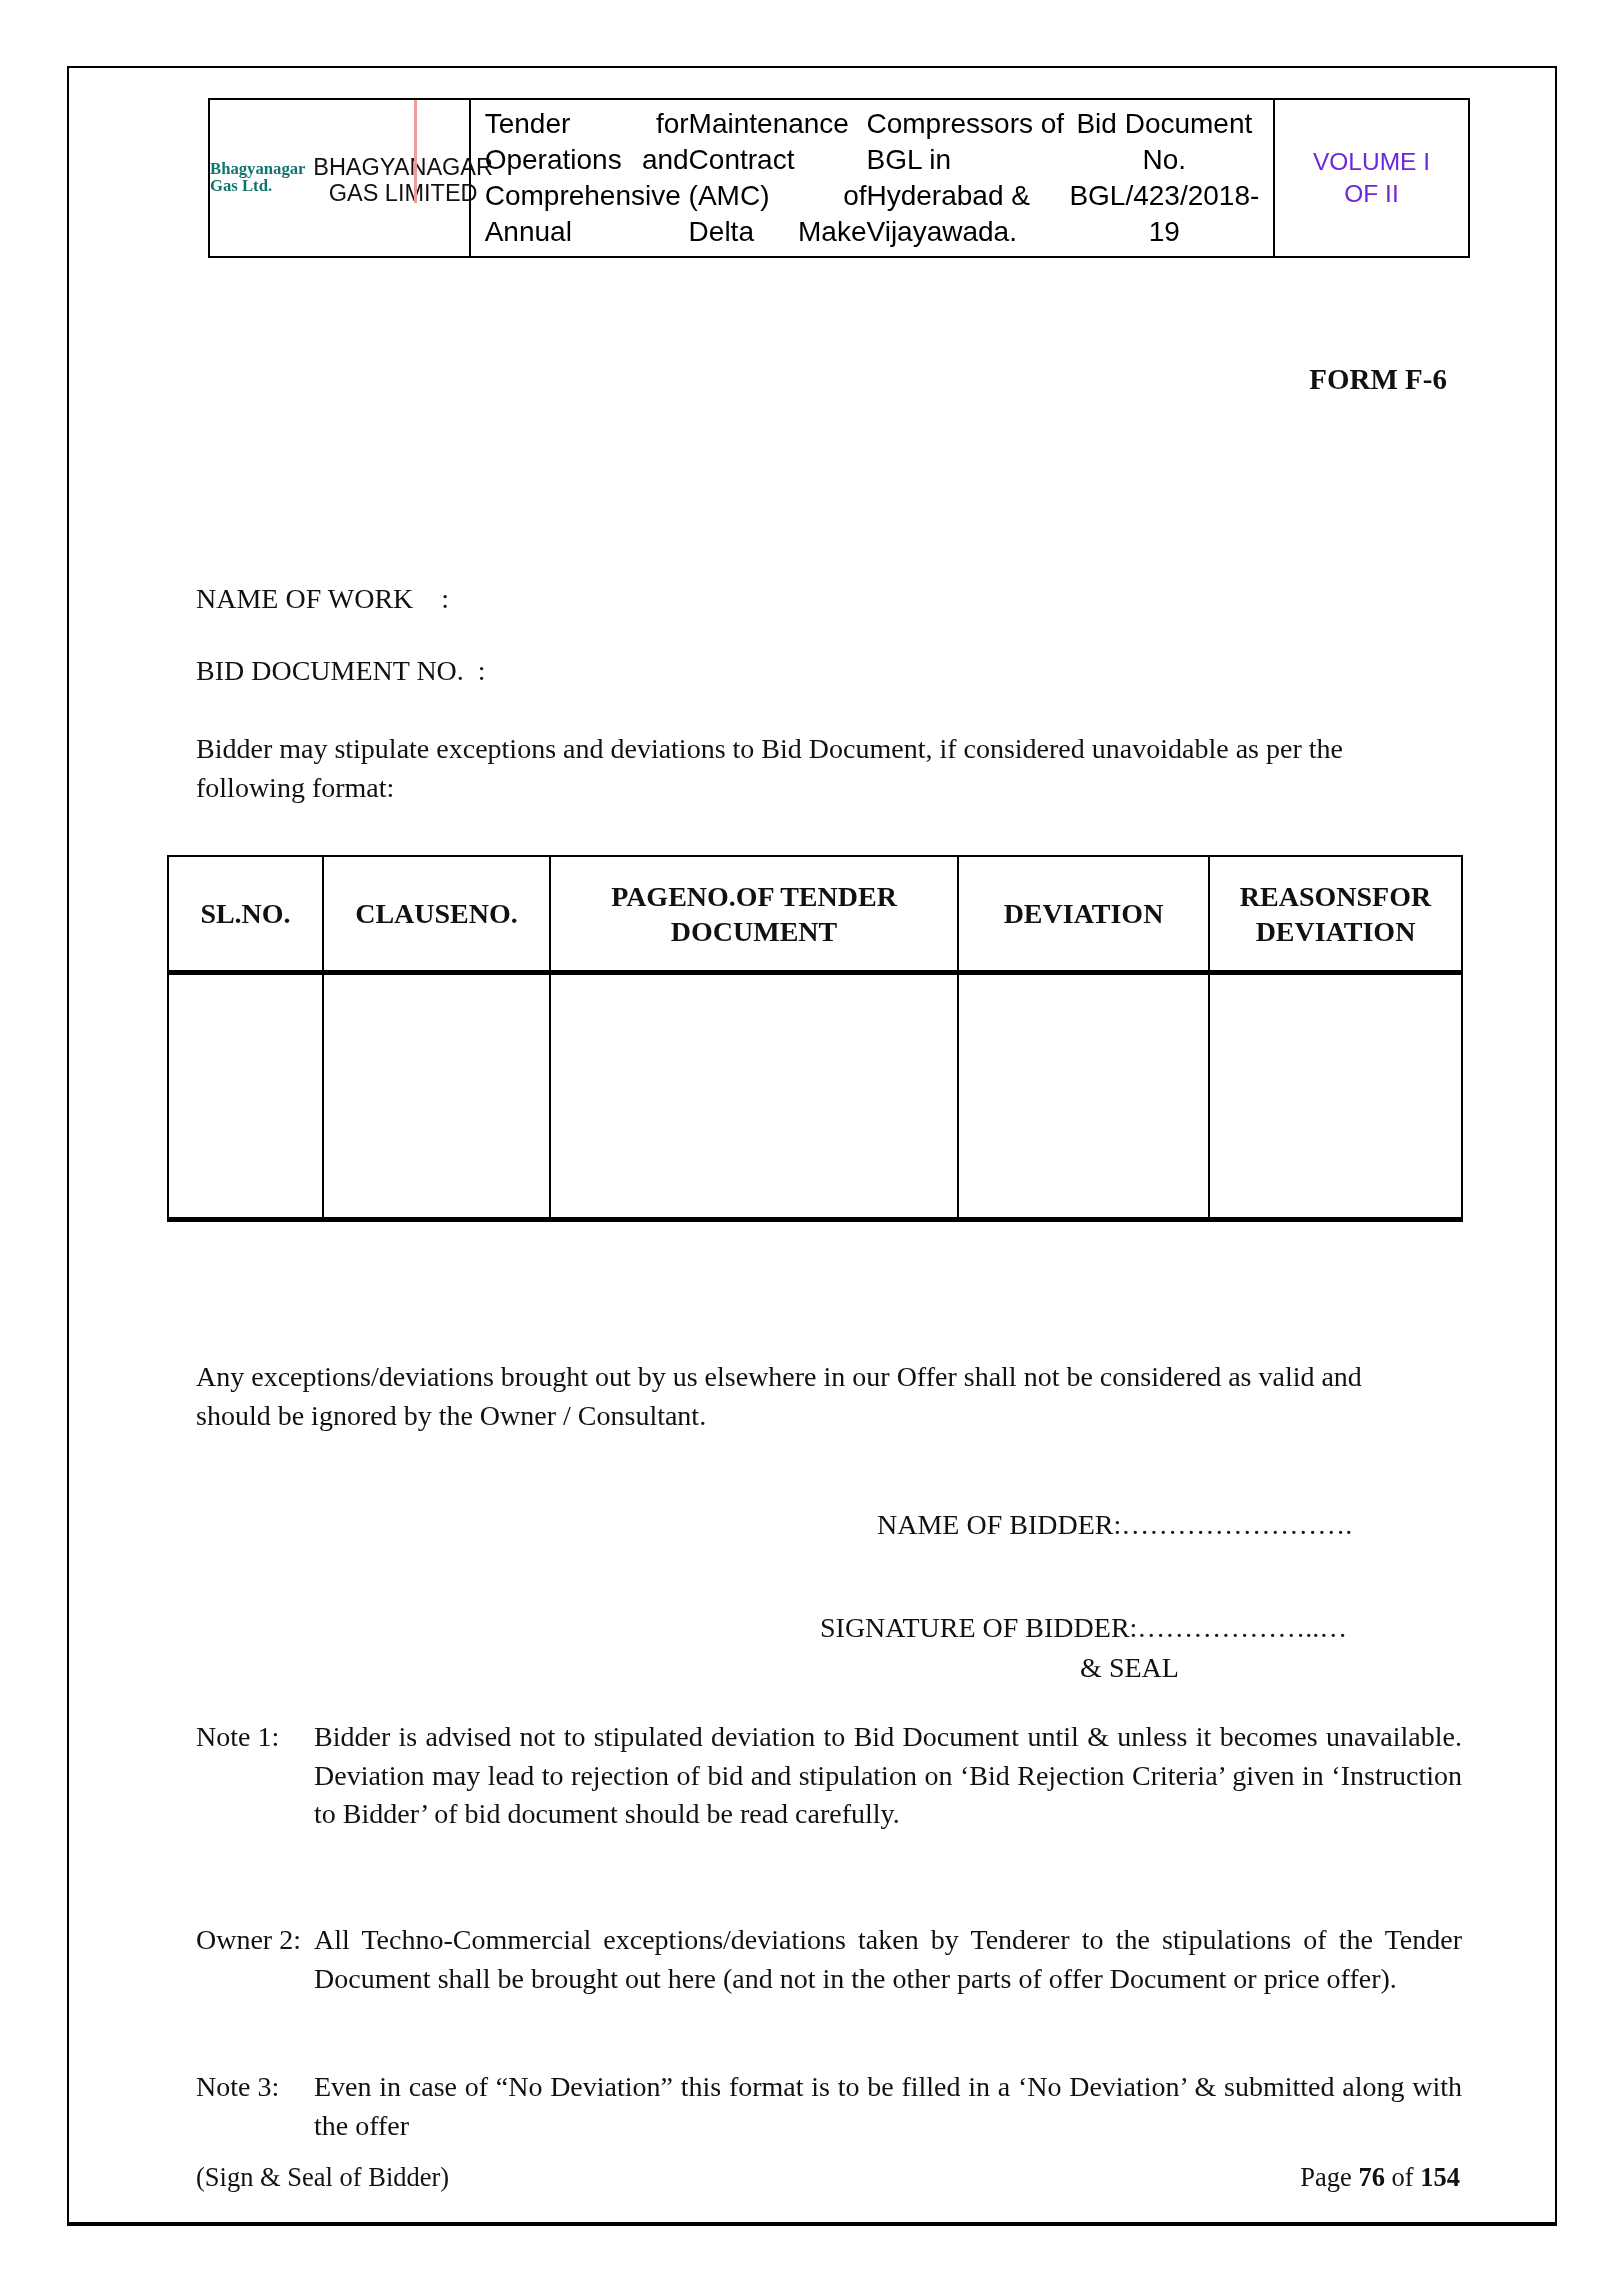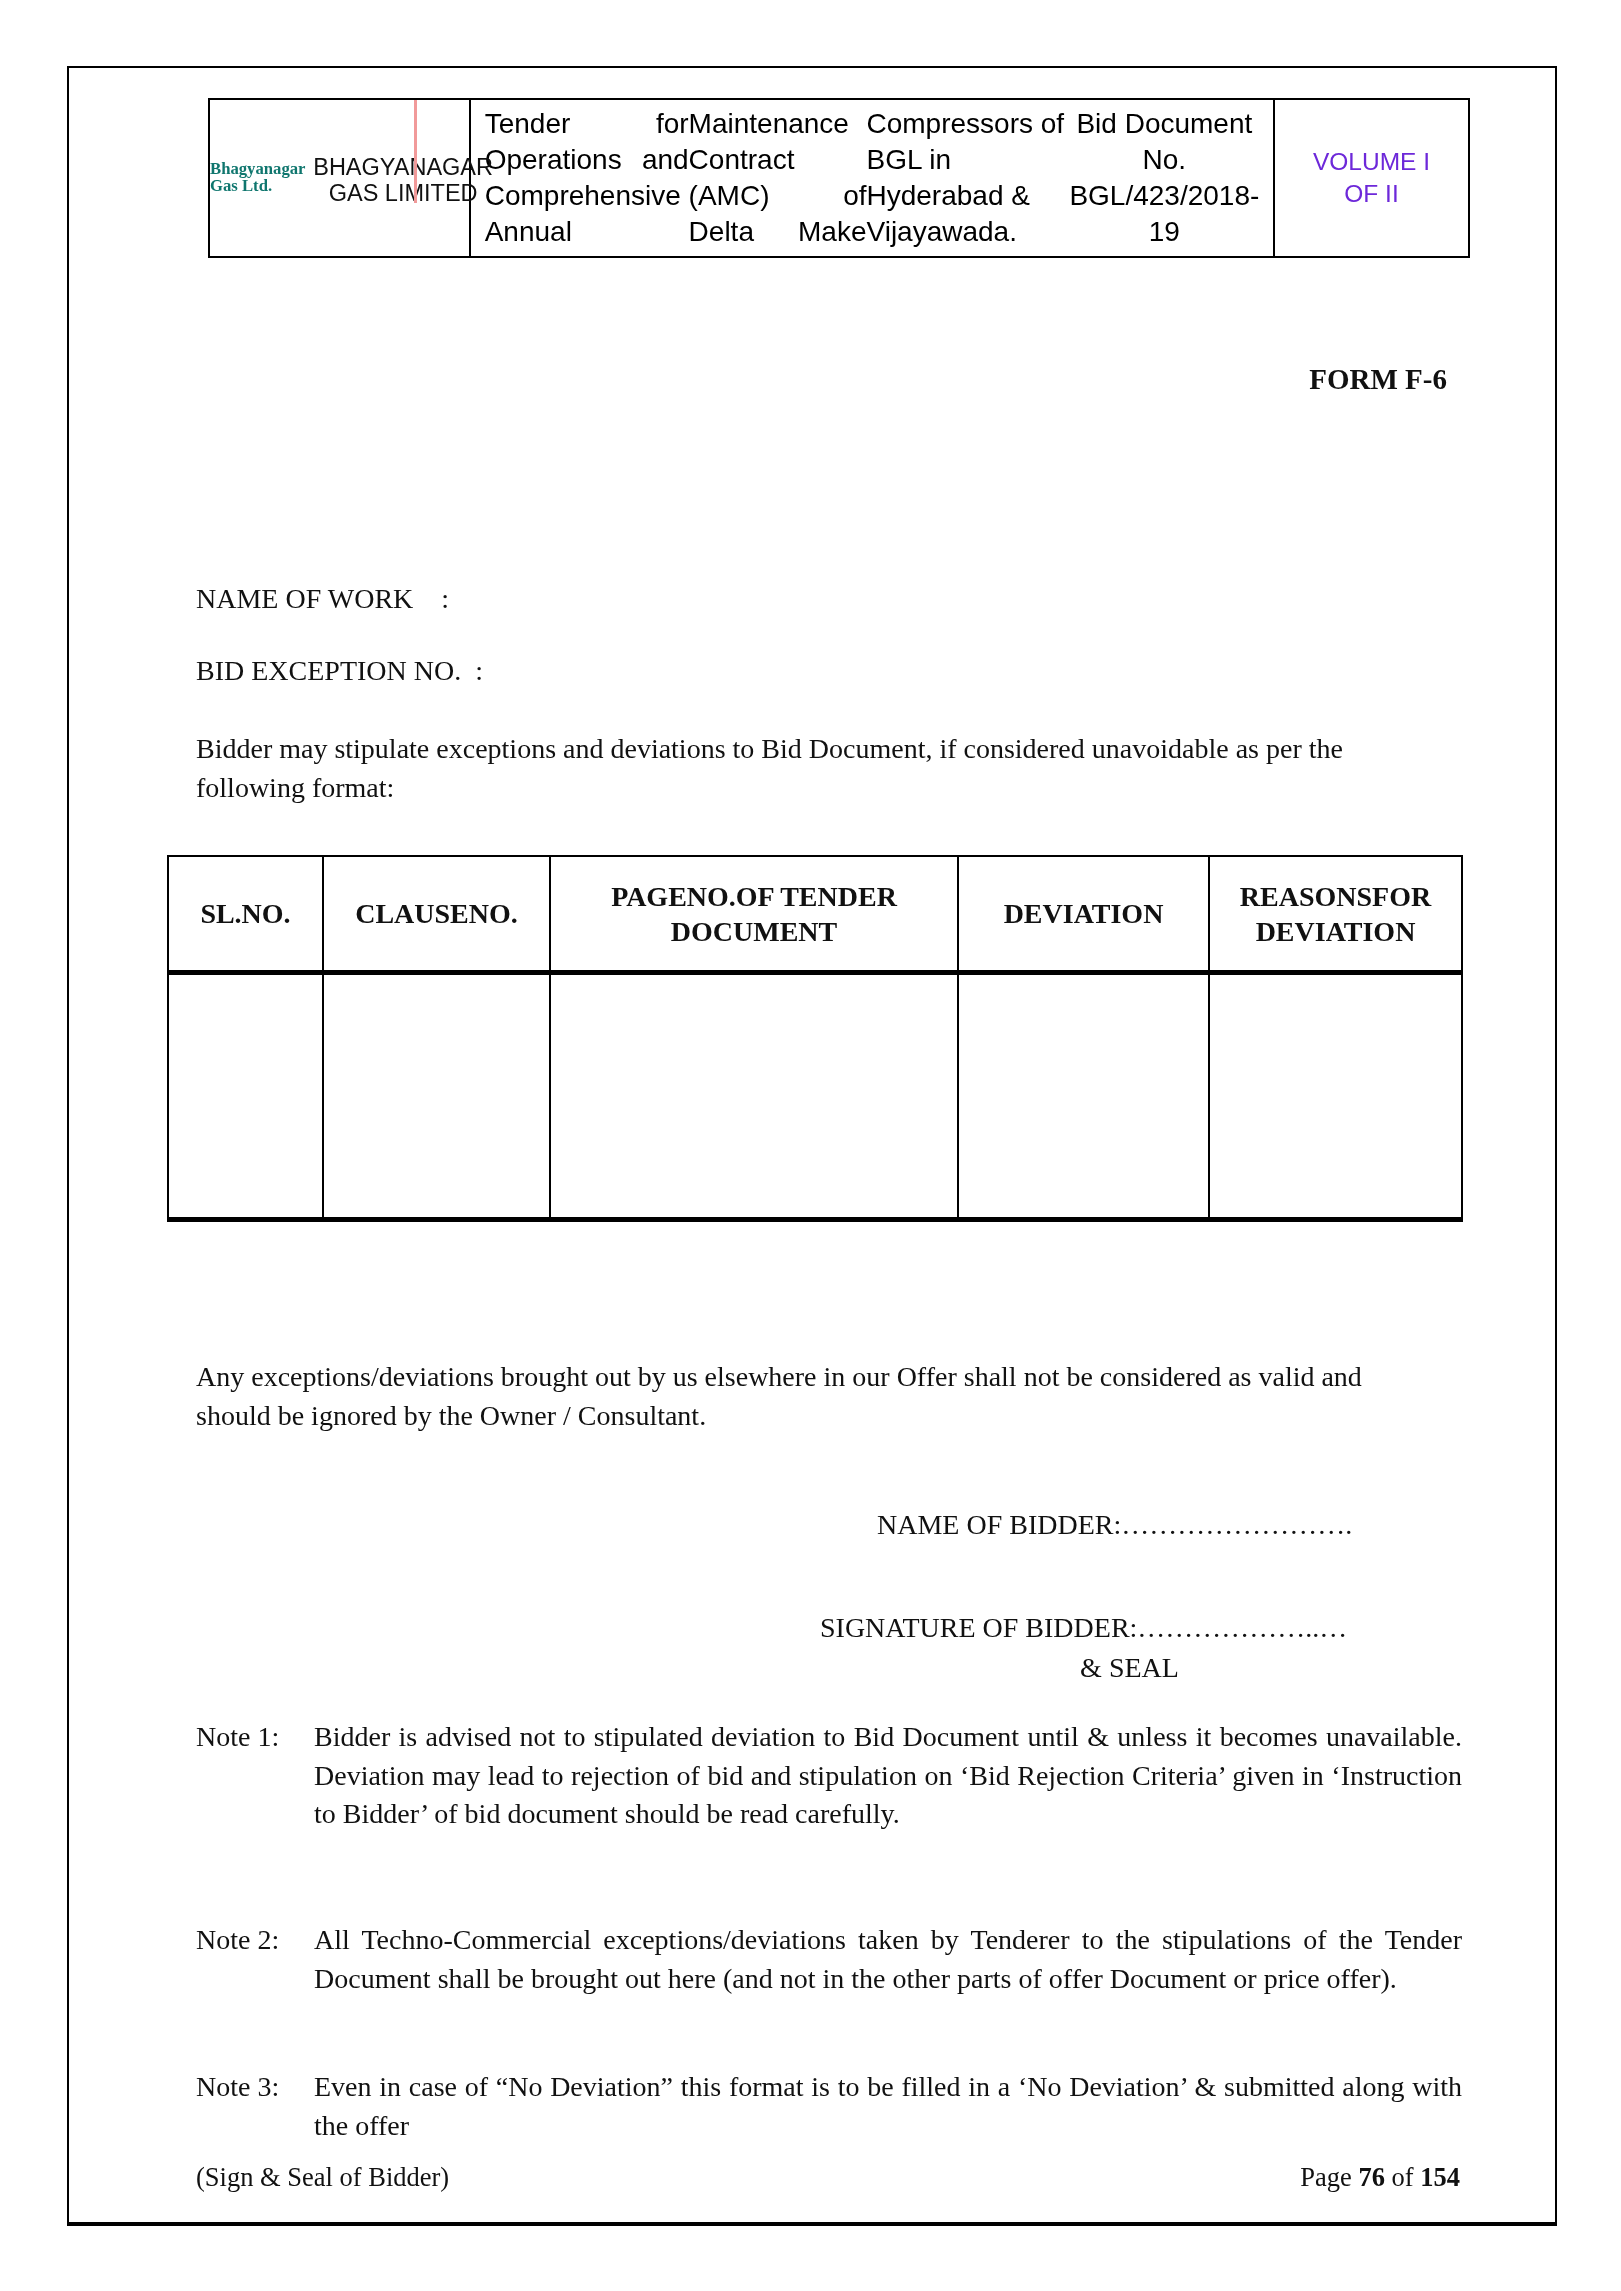--- a/index.html
+++ b/index.html
@@ -141,21 +141,21 @@
       <div>
         <div>VOLUME I</div>
         <div>OF II</div>
       </div>
     </div>
   </div>
 
   <div class="abs form-code">FORM F-6</div>
 
   <div class="abs field-label" style="top:583px;">NAME OF WORK    :</div>
-  <div class="abs field-label" style="top:655px;">BID EXCEPTION NO.  :</div>
+  <div class="abs field-label" style="top:655px;">BID DOCUMENT NO.  :</div>
 
   <div class="abs para" style="top:730px;">Bidder may stipulate exceptions and deviations to Bid Document, if considered unavoidable as per the following format:</div>
 
   <div class="dev-table">
     <div class="dev-row dev-head">
       <div class="dev-cell c0">SL.NO.</div>
       <div class="dev-cell c1">CLAUSENO.</div>
       <div class="dev-cell c2">PAGENO.OF TENDER DOCUMENT</div>
       <div class="dev-cell c3">DEVIATION</div>
       <div class="dev-cell c4">REASONSFOR DEVIATION</div>
@@ -175,21 +175,21 @@
   <div class="abs bidder-sign">
     <div>SIGNATURE OF BIDDER:………………..…</div>
     <div class="seal">&amp; SEAL</div>
   </div>
 
   <div class="abs note note1">
     <span class="nlabel">Note 1:</span>
     <span class="ntext">Bidder is advised not to stipulated deviation to Bid Document until &amp; unless it becomes unavailable. Deviation may lead to rejection of bid and stipulation on ‘Bid Rejection Criteria’ given in ‘Instruction to Bidder’ of bid document should be read carefully.</span>
   </div>
   <div class="abs note note2">
-    <span class="nlabel">Note 2:</span>
+    <span class="nlabel">Owner 2:</span>
     <span class="ntext">All Techno-Commercial exceptions/deviations taken by Tenderer to the stipulations of the Tender Document shall be brought out here (and not in the other parts of offer Document or price offer).</span>
   </div>
   <div class="abs note note3">
     <span class="nlabel">Note 3:</span>
     <span class="ntext">Even in case of “No Deviation” this format is to be filled in a ‘No Deviation’ &amp; submitted along with the offer</span>
   </div>
 
   <div class="abs footer-left">(Sign &amp; Seal of Bidder)</div>
   <div class="abs footer-right"><span style="white-space:pre;">Page </span><b>76</b><span style="white-space:pre;"> of </span><b>154</b></div>
 </div>

